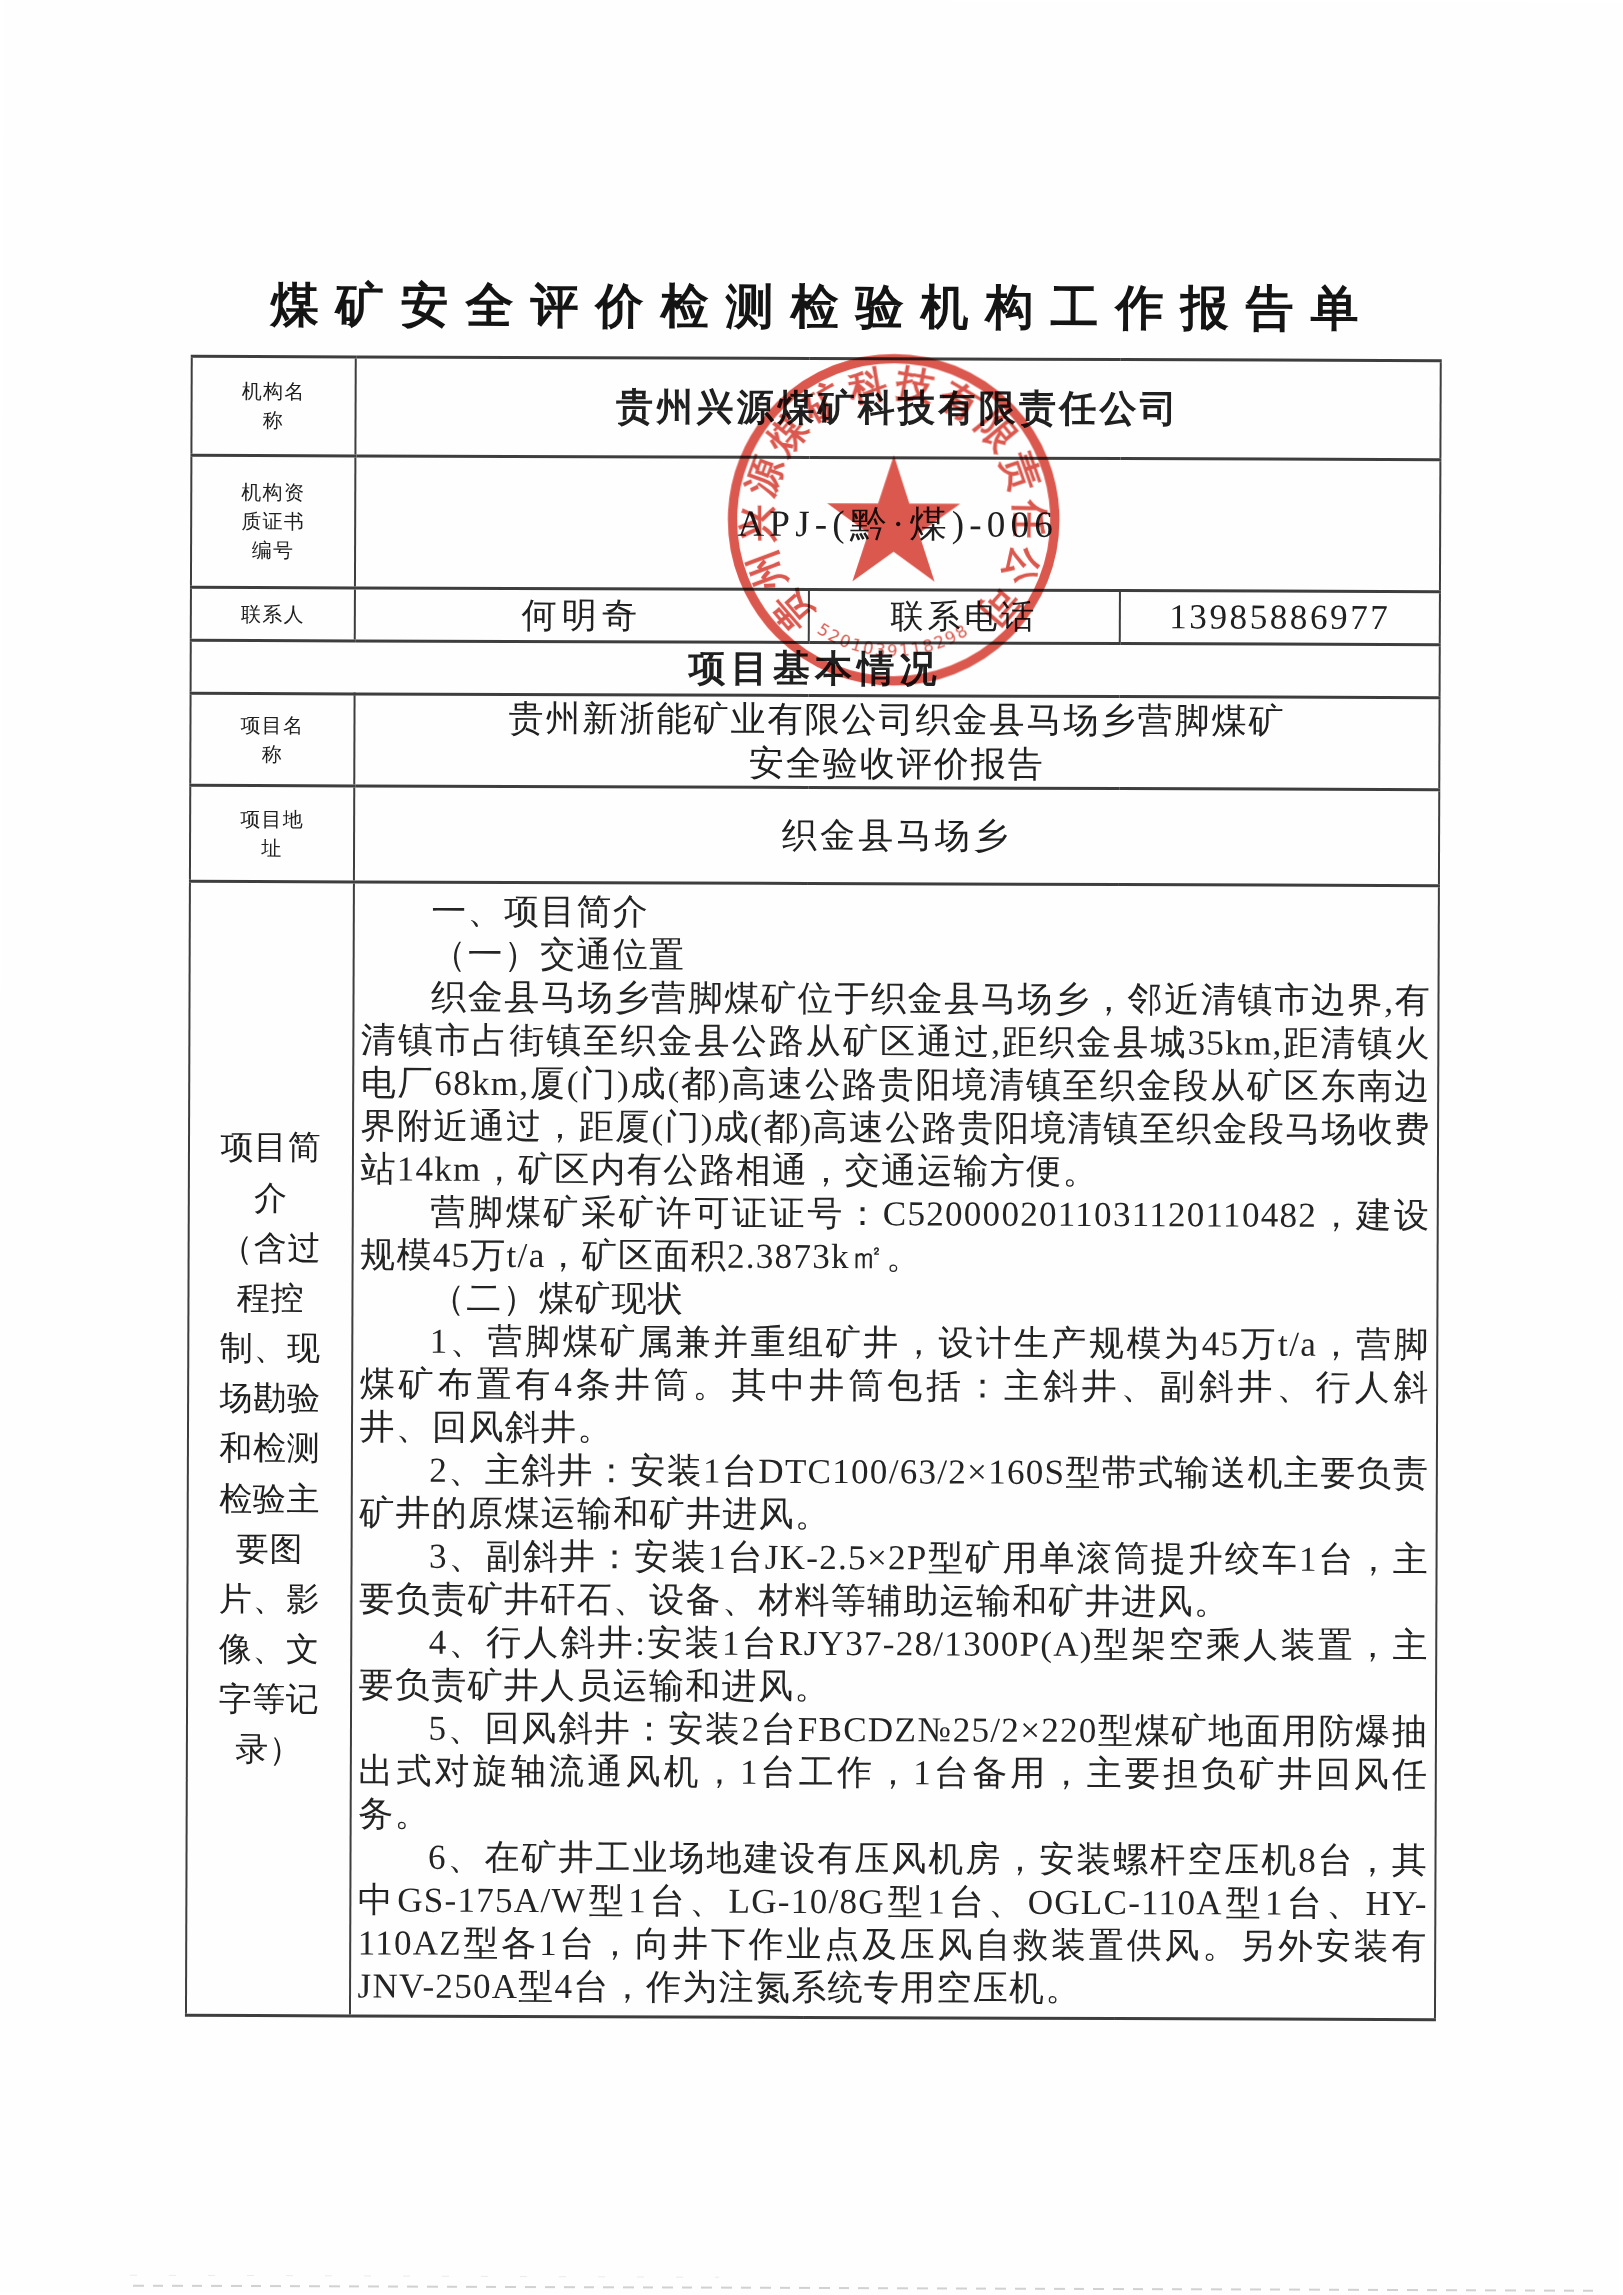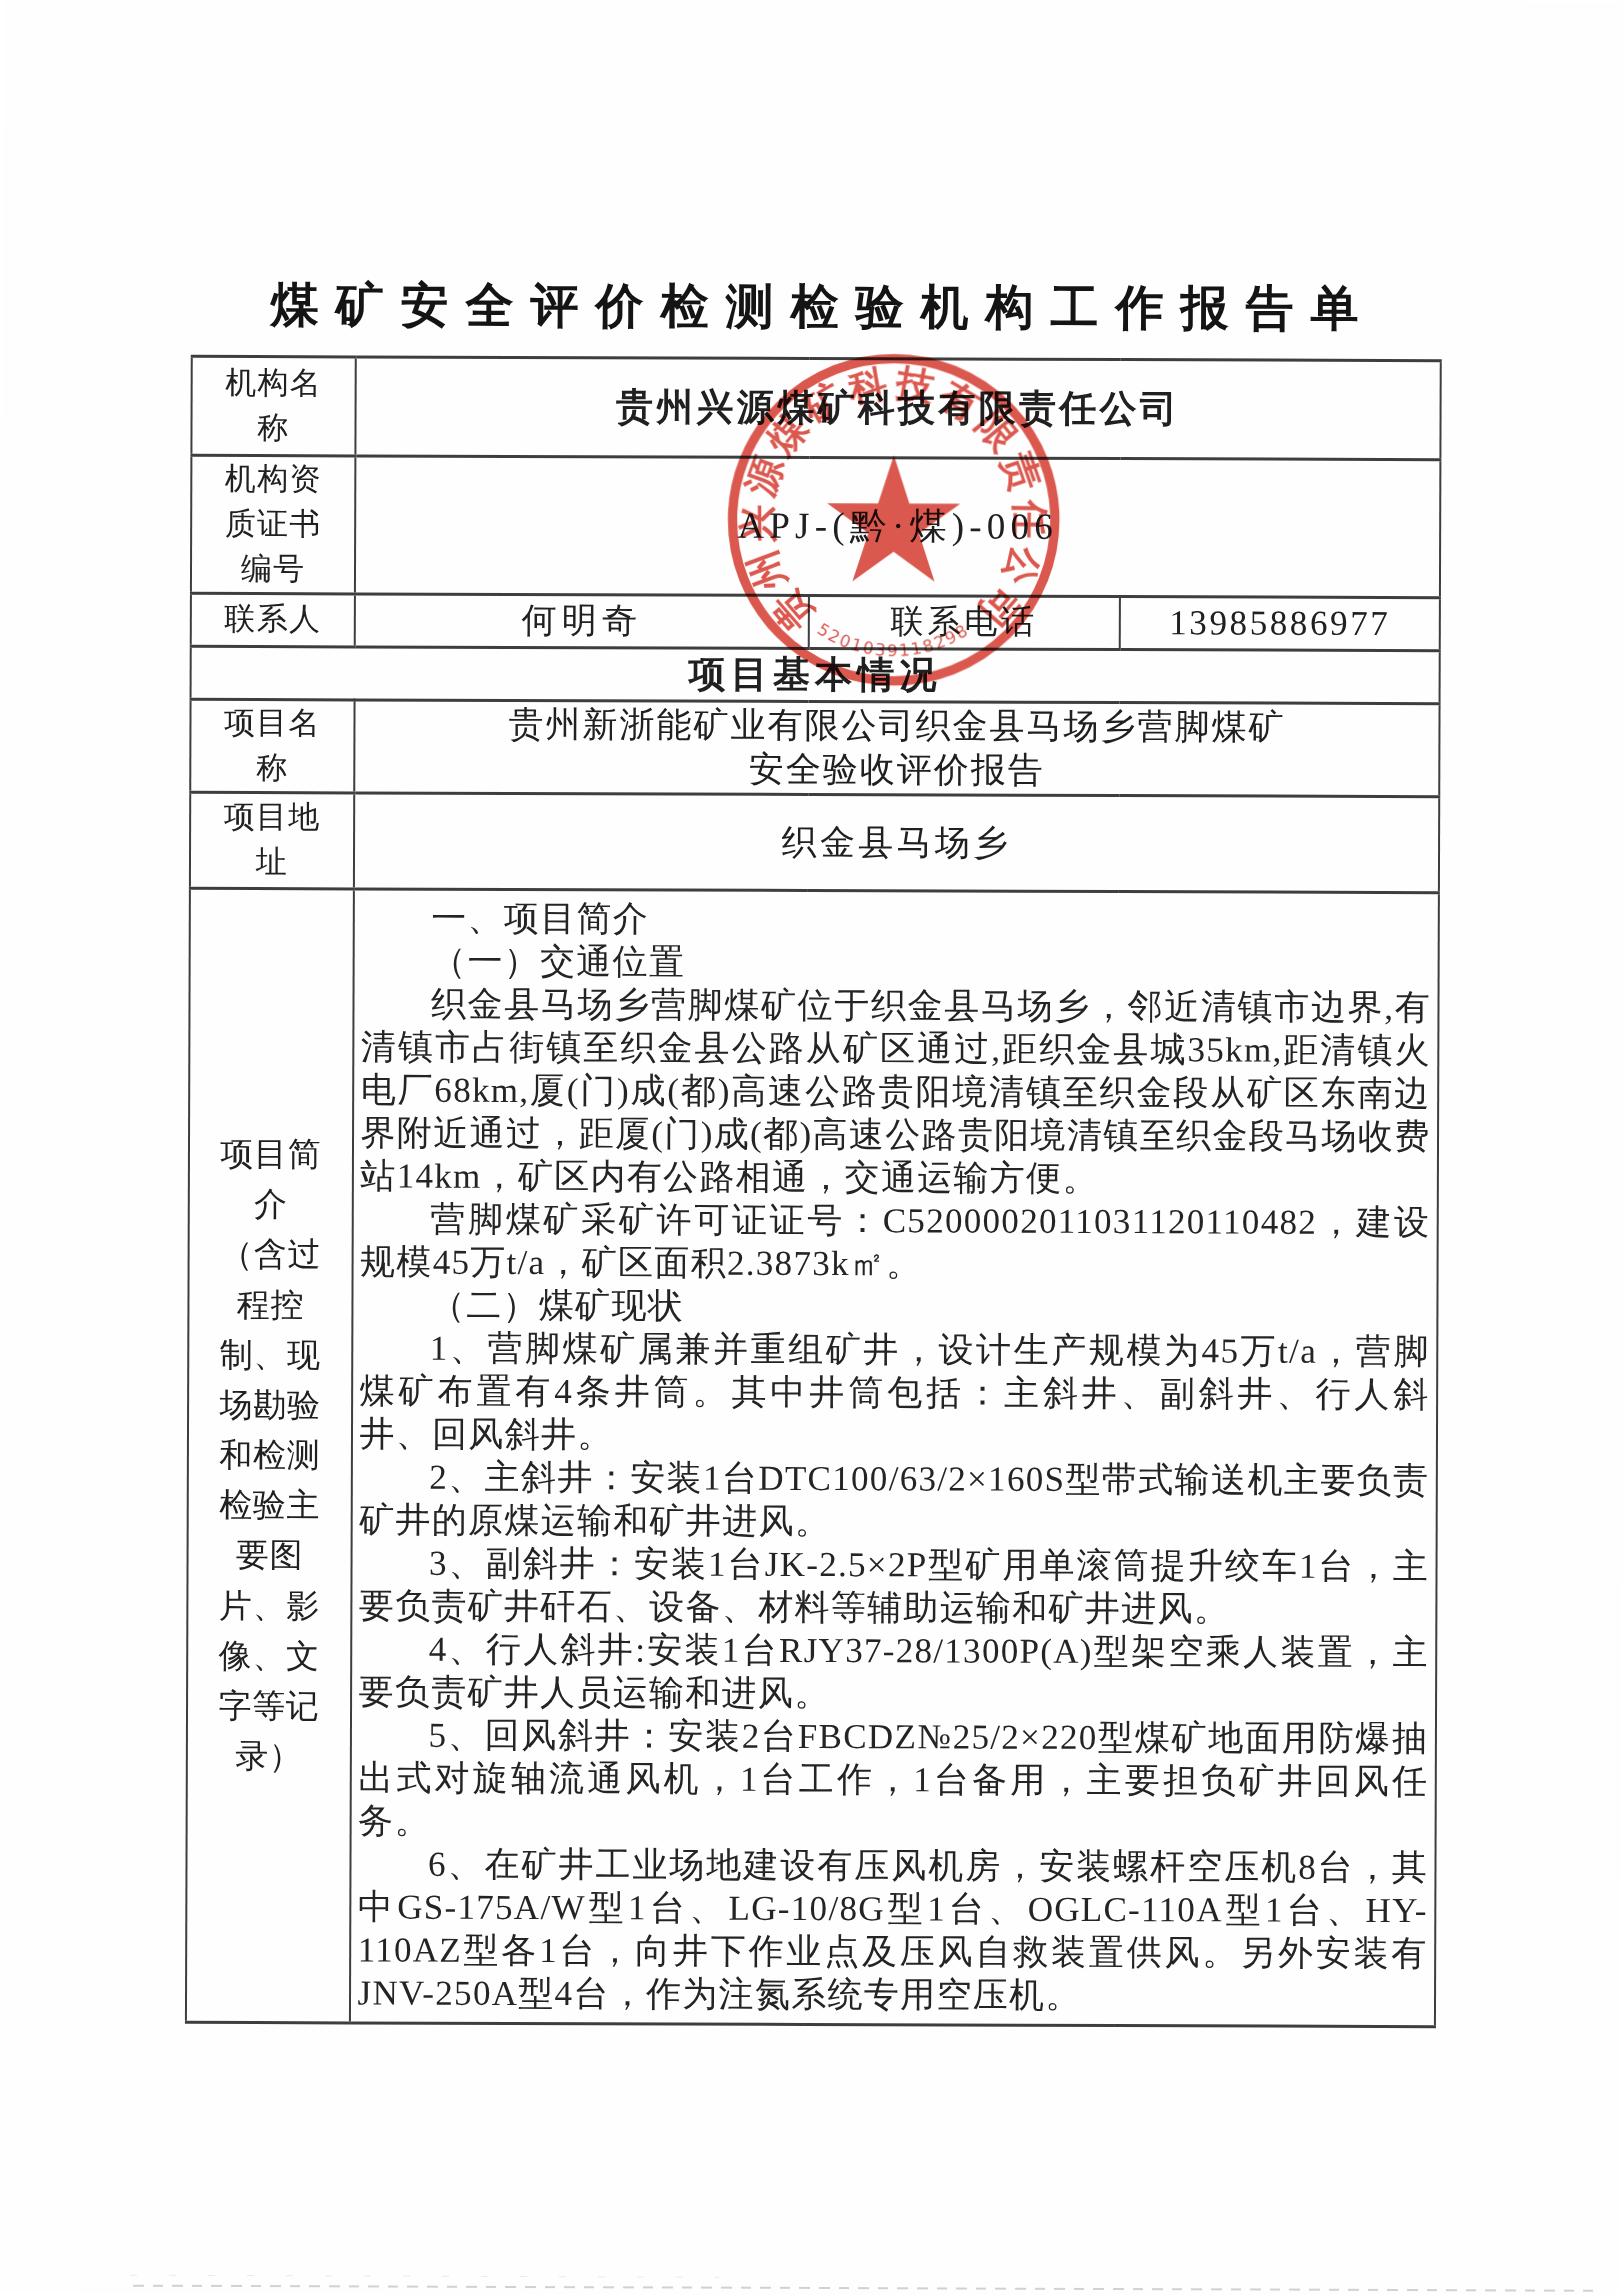--- a/index.html
+++ b/index.html
@@ -46,21 +46,21 @@
     overflow: hidden;
   }
   tr.r-org     { height: 99px; }
   tr.r-cert    { height: 132px; }
   tr.r-contact { height: 53px; }
   tr.r-sect    { height: 50px; }
   tr.r-pname   { height: 92px; }
   tr.r-paddr   { height: 96px; }
   tr.r-intro   { height: 1134px; }
   .label-cell {
-    font-size: 31px;
+    font-size: 20px;
     line-height: 1.45;
     letter-spacing: 1.3px;
     white-space: pre-line;
   }
   .org-value {
     font-size: 37px;
     font-weight: bold;
     letter-spacing: 3.3px;
   }
   .cert-value {

